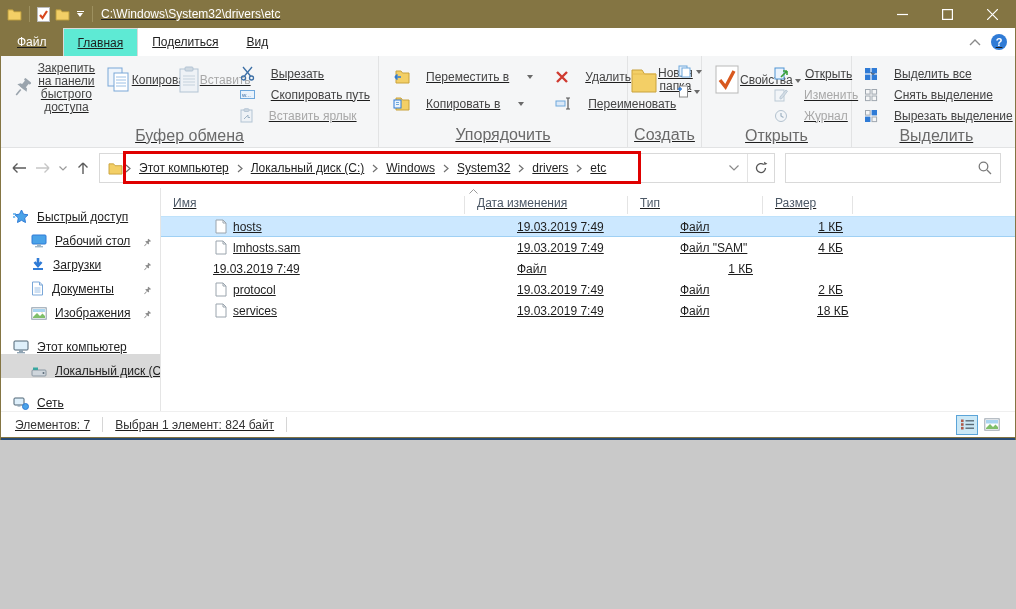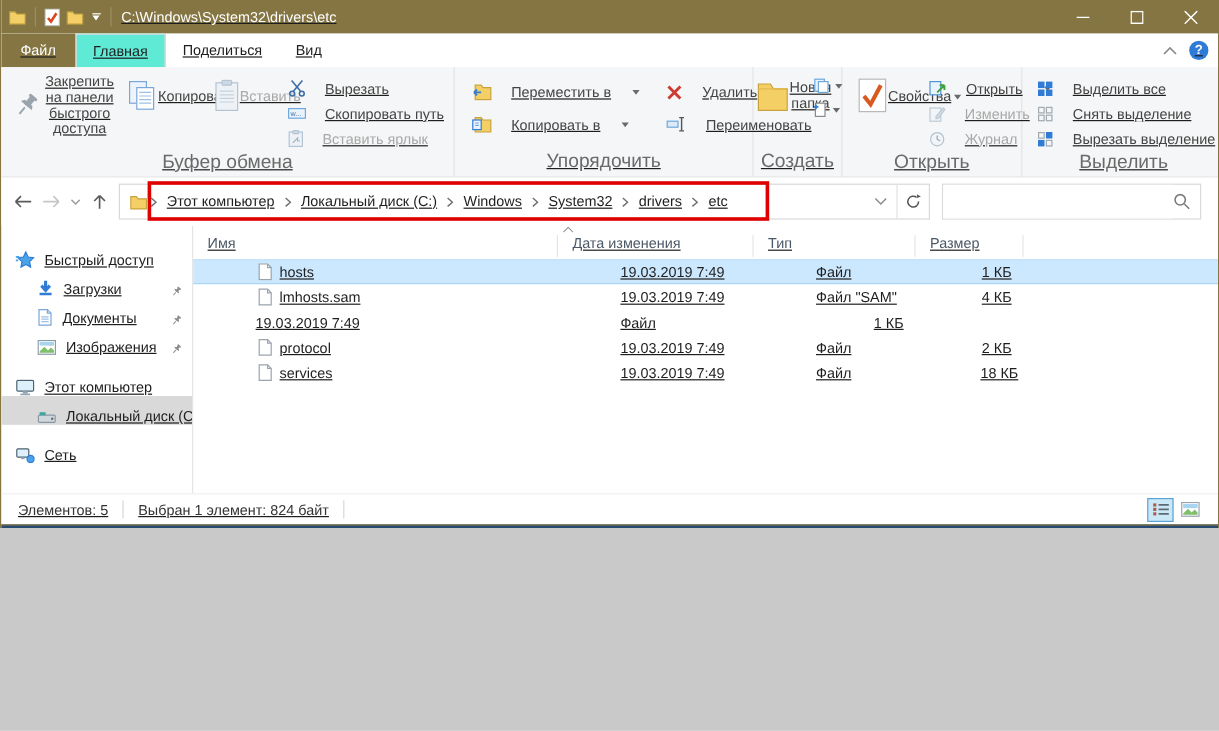--- a/index.html
+++ b/index.html
@@ -513,20 +513,40 @@
             <svg width="16" height="15" viewBox="0 0 16 15">
               <path d="M8.5 1l2 4.2 4.5.6-3.3 3.2.8 4.5-4-2.2-4 2.2.8-4.5L2 5.8l4.5-.6z" fill="#4aa3e8" stroke="#2f7bd6"></path>
               <line x1="0" y1="5" x2="3" y2="5" stroke="#4aa3e8" stroke-width="1.4"></line>
               <line x1="0" y1="8" x2="2.2" y2="8" stroke="#4aa3e8" stroke-width="1.4"></line>
             </svg>
           </span>
         <span>Быстрый доступ</span>
       </div>
       <div class="side-item child">
         <span>
+            <svg width="16" height="14" viewBox="0 0 16 14">
+              <rect x="1" y="1" width="14" height="9" rx="1" fill="#4aa3e8" stroke="#2f7bd6"></rect>
+              <rect x="6" y="10" width="4" height="2" fill="#9fb6c8"></rect>
+              <rect x="4" y="12" width="8" height="1.4" fill="#9fb6c8"></rect>
+            </svg>
+          </span>
+        <span>Рабочий стол</span>
+        <span class="pin">
+            <svg width="10" height="10" viewBox="0 0 12 12">
+              <g transform="rotate(40 6 6)" fill="#8a8a8a">
+                <rect x="4" y="1" width="4" height="1.4"></rect>
+                <rect x="4.8" y="2" width="2.4" height="4"></rect>
+                <path d="M3 6h6l-1-1.6H4z"></path>
+                <rect x="5.6" y="6.8" width="0.9" height="4"></rect>
+              </g>
+            </svg>
+          </span>
+      </div>
+      <div class="side-item child">
+        <span>
             <svg width="14" height="15" viewBox="0 0 14 15">
               <path d="M7 1v7M3.5 5L7 9l3.5-4" fill="none" stroke="#2f7bd6" stroke-width="2.6"></path>
               <path d="M2 12h10" stroke="#2f7bd6" stroke-width="2"></path>
             </svg>
           </span>
         <span>Загрузки</span>
         <span class="pin">
             <svg width="10" height="10" viewBox="0 0 12 12">
               <g transform="rotate(40 6 6)" fill="#8a8a8a">
                 <rect x="4" y="1" width="4" height="1.4"></rect>
@@ -688,21 +708,21 @@
             </span>
           <span class="cell plain">19.03.2019 7:49</span>
           <span class="cell plain">Файл</span>
           <span class="cell size">18 КБ</span>
         </div>
       </div>
     </div>
   </div>
 
   <div class="statusbar">
-    <span>Элементов: 5</span>
+    <span>Элементов: 7</span>
     <span class="vdiv"></span>
     <span>Выбран 1 элемент: 824 байт</span>
     <span class="vdiv"></span>
     <div class="view-toggles">
       <span class="vtbtn active">
           <svg width="15" height="13" viewBox="0 0 15 13">
             <g fill="#b05a4a">
               <rect x="1" y="1.5" width="2.6" height="2.6"></rect>
               <rect x="1" y="5.2" width="2.6" height="2.6"></rect>
               <rect x="1" y="8.9" width="2.6" height="2.6"></rect>

